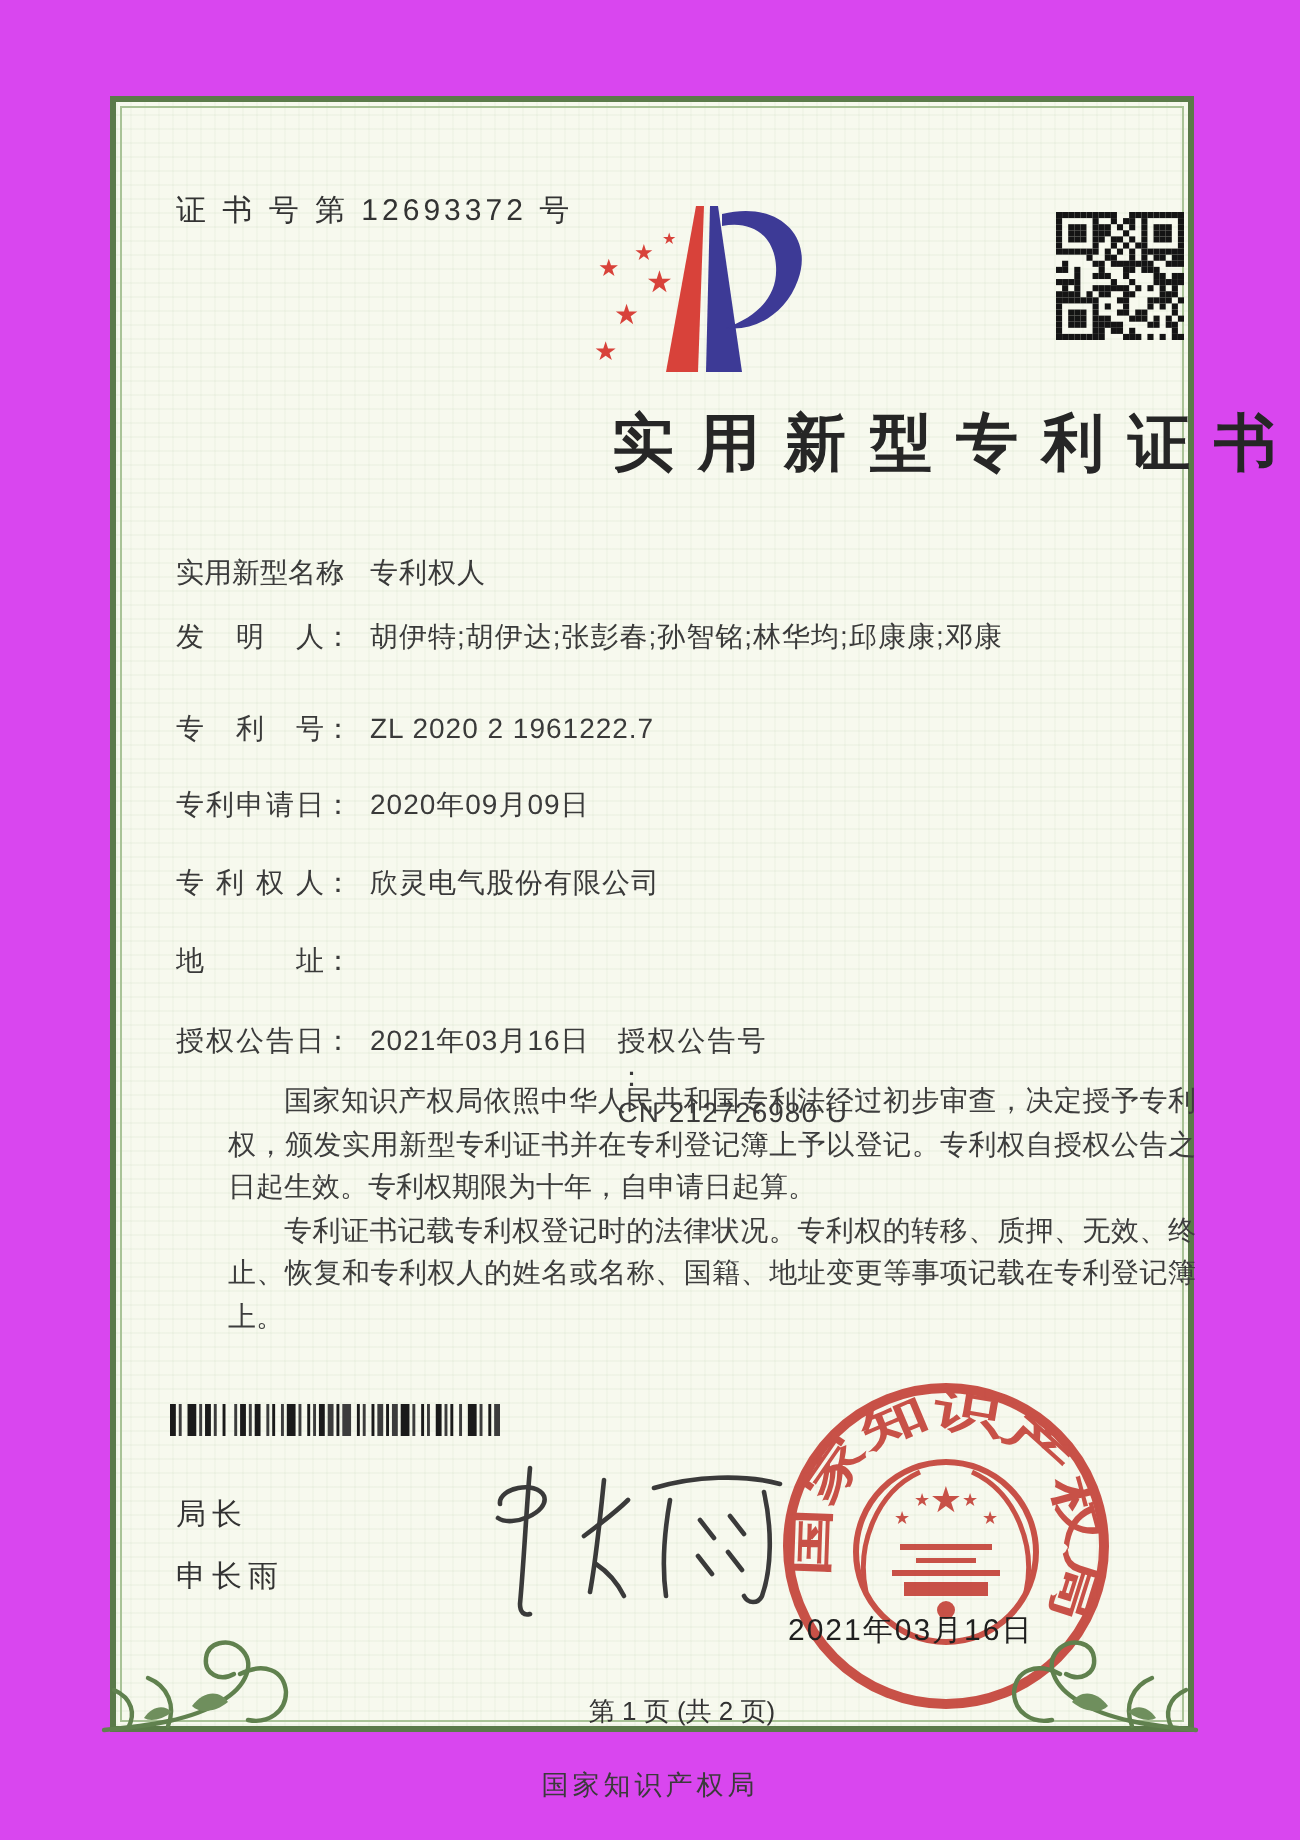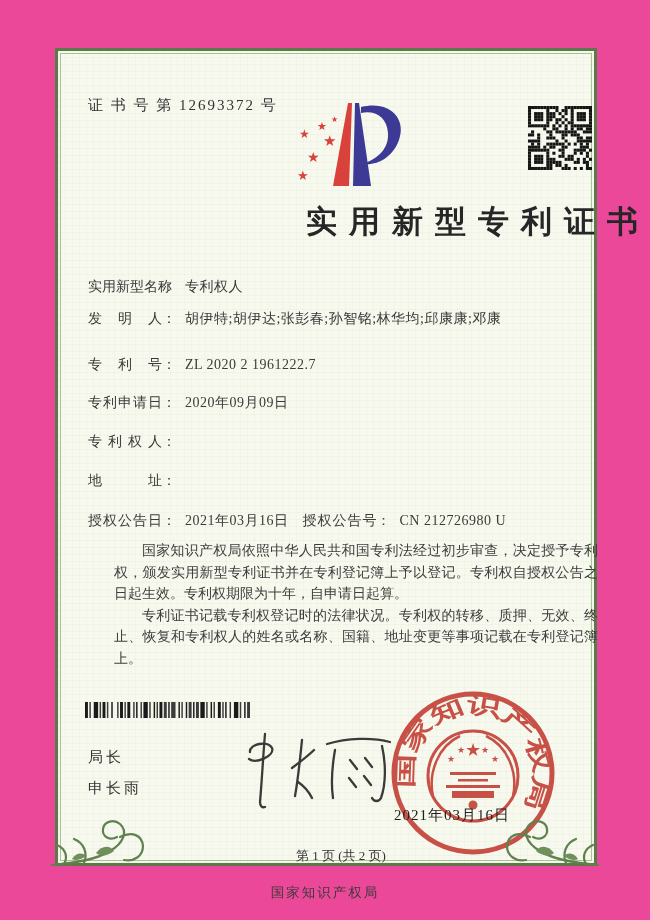--- a/index.html
+++ b/index.html
@@ -1,18 +1,18 @@
 <!DOCTYPE html>
 <html><head>
 <meta charset="utf-8">
 <style>
   html,body{margin:0;padding:0;background:#ffffff;}
   .page{
-    position:relative;width:650px;height:920px;background:#ec4899;overflow:hidden;
-    font-family:Liberation Serif, serif;color:#2e2e2e;
+    position:relative;width:650px;height:920px;background:#d946ef;overflow:hidden;
+    font-family:Liberation Sans, sans-serif;color:#2e2e2e;
   }
   
   .frame{
     position:absolute;left:55px;top:48px;width:542px;height:818px;
     border:3px solid #5a7a49;box-sizing:border-box;
     background:
       repeating-linear-gradient(0deg, rgba(120,160,105,0.055) 0 1px, rgba(0,0,0,0) 1px 7px),
       repeating-linear-gradient(90deg, rgba(120,160,105,0.045) 0 1px, rgba(0,0,0,0) 1px 7px),
       #f7f9ee;
   }
@@ -23,21 +23,21 @@
   .abs{position:absolute;}
   .cert-no{left:88px;top:96px;font-size:15px;letter-spacing:2px;color:#333;}
   .title{
     left:0;top:201px;width:100%;text-align:right;font-size:31px;font-weight:700;
     letter-spacing:12px;text-indent:12px;color:#262626;
   }
   .row{left:88px;font-size:14px;color:#3a3a3a;white-space:nowrap;display:flex;align-items:baseline;}
   .flabel{display:inline-block;width:74px;text-align:justify;text-align-last:justify;}
   .fcolon{display:inline-block;margin-right:9px;}
   .fvalue{letter-spacing:0.5px;}
-  .grant-group{margin-left:14px;display:flex;align-items:baseline;}
+  .grant-group{margin-left:14px;display:flex;align-items:baseline;flex-direction:column;}
   .paras{left:85px;top:540px;width:484px;font-size:14px;line-height:21.5px;color:#3d3d3d;margin-left:29px;}
   .paras p{margin:0;text-indent:2em;text-align:justify;}
   .director-title{left:88px;top:748px;font-size:15px;letter-spacing:3px;color:#333;}
   .director-name{left:88px;top:779px;font-size:15px;letter-spacing:3px;color:#333;}
   .seal-wrap{left:388px;top:688px;width:170px;height:170px;opacity:0.88;}
   .seal-date{left:394px;top:806px;font-size:15px;letter-spacing:1px;color:#1f1f1f;z-index:5;}
   .page-num{left:0;top:847px;width:100%;text-align:center;font-size:13px;color:#333;margin-left:16px;}
   .back-note{left:0;top:884px;width:100%;text-align:center;font-size:13.5px;color:#3a3a3a;letter-spacing:2px;}
   .logo{left:295px;top:100px;}
   .qr{left:528px;top:106px;}
@@ -333,20 +333,21 @@
     <span class="fvalue">ZL 2020 2 1961222.7</span>
   </div>
   <div class="abs row" style="top:394px">
     <span class="flabel">专利申请日</span>
       <span class="fcolon">：</span>
     <span class="fvalue">2020年09月09日</span>
   </div>
   <div class="abs row" style="top:433px">
     <span class="flabel">专利权人</span>
       <span class="fcolon">：</span>
+    <span class="fvalue">欣灵电气股份有限公司</span>
   </div>
   <div class="abs row" style="top:472px">
     <span class="flabel">地址</span>
       <span class="fcolon">：</span>
   </div>
   <div class="abs row" style="top:512px">
     <span class="flabel">授权公告日</span>
       <span class="fcolon">：</span>
     <span class="fvalue">2021年03月16日</span>
     <span class="grant-group">

